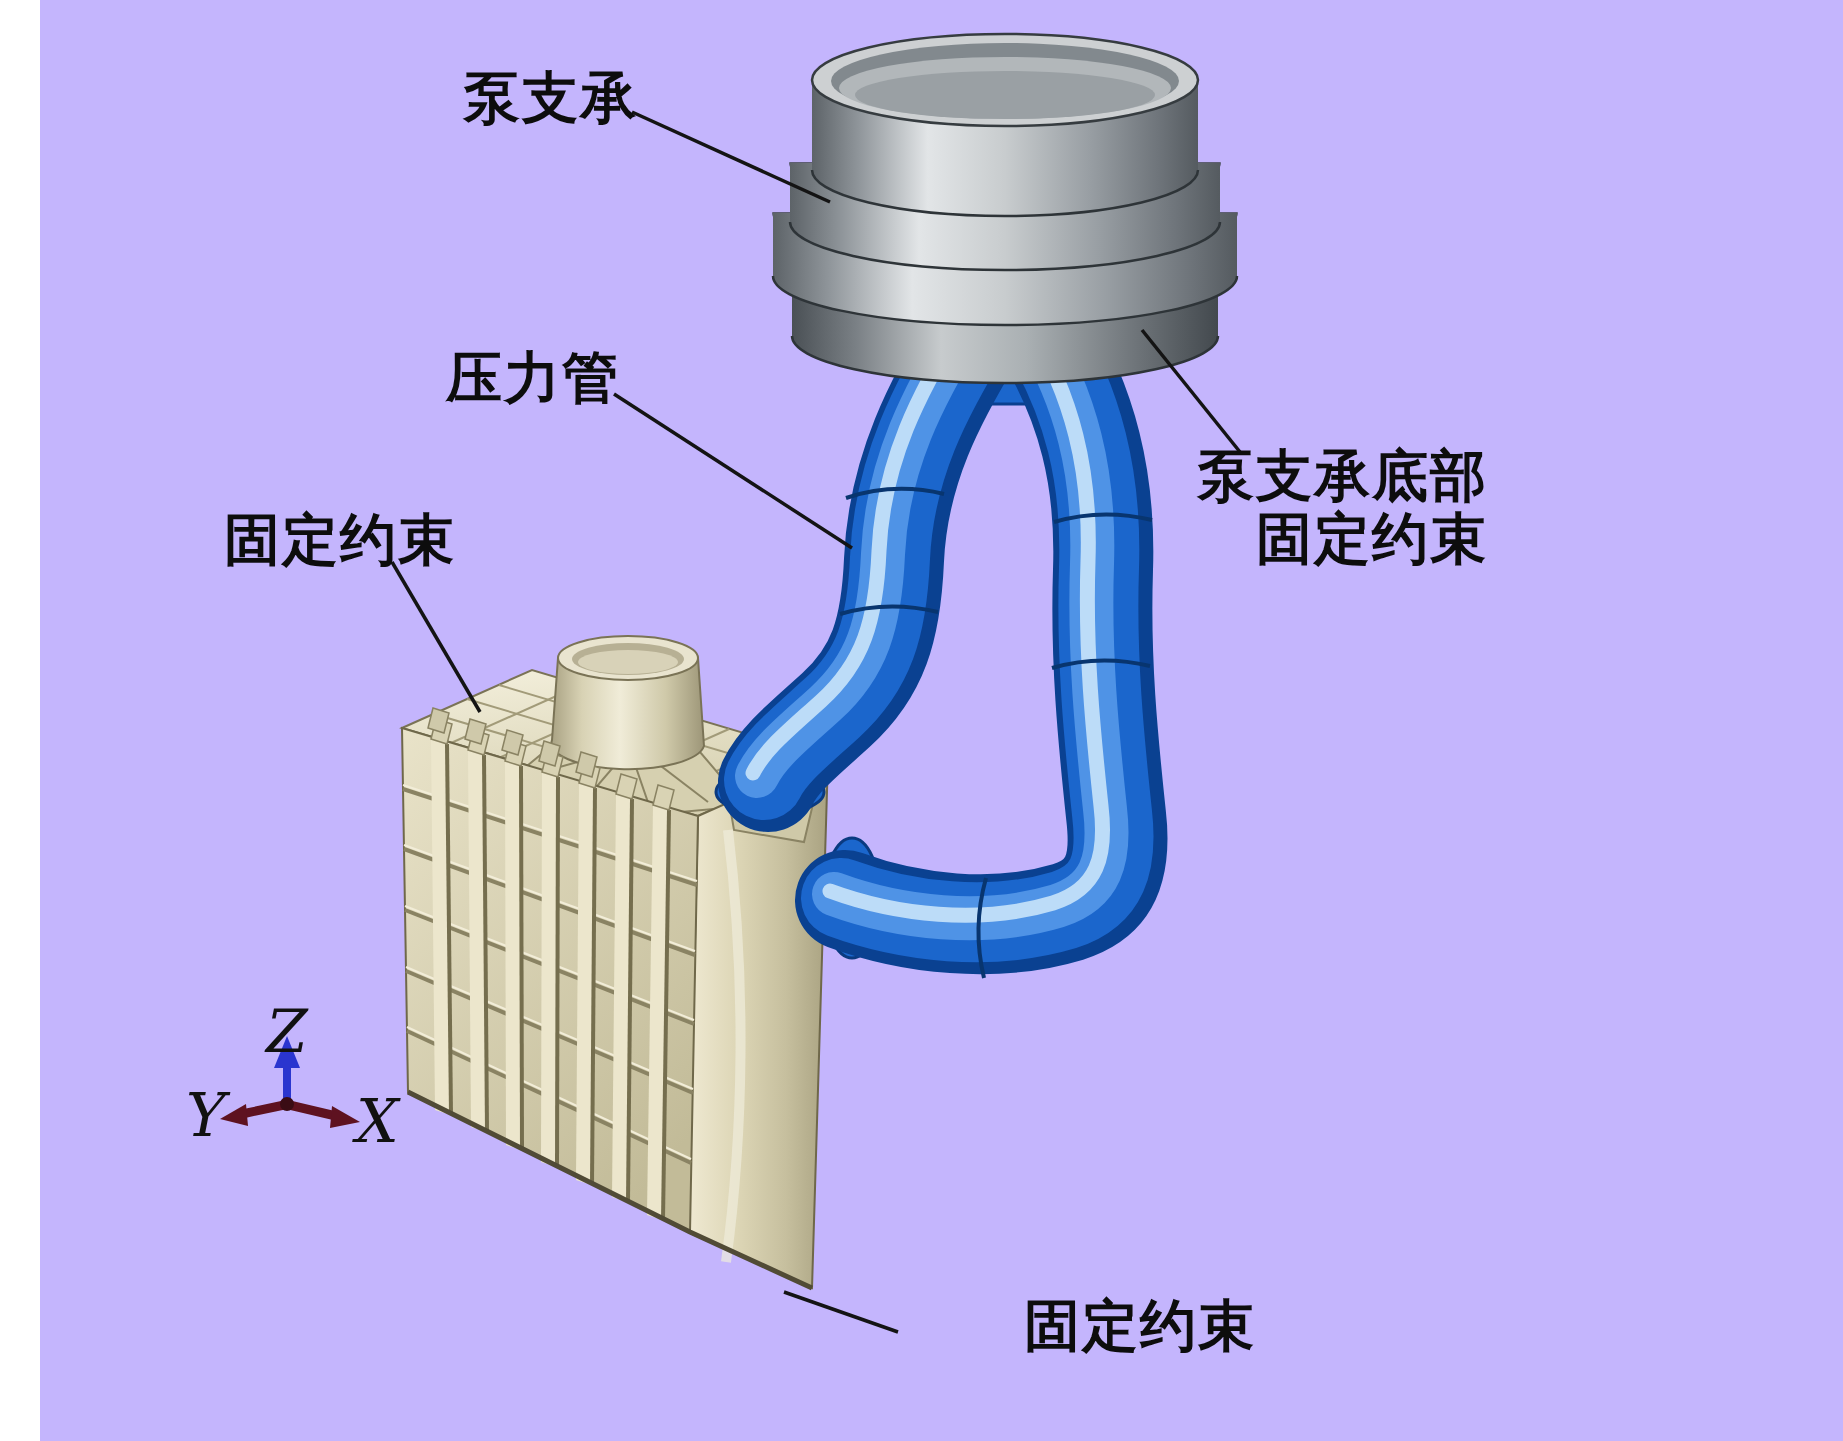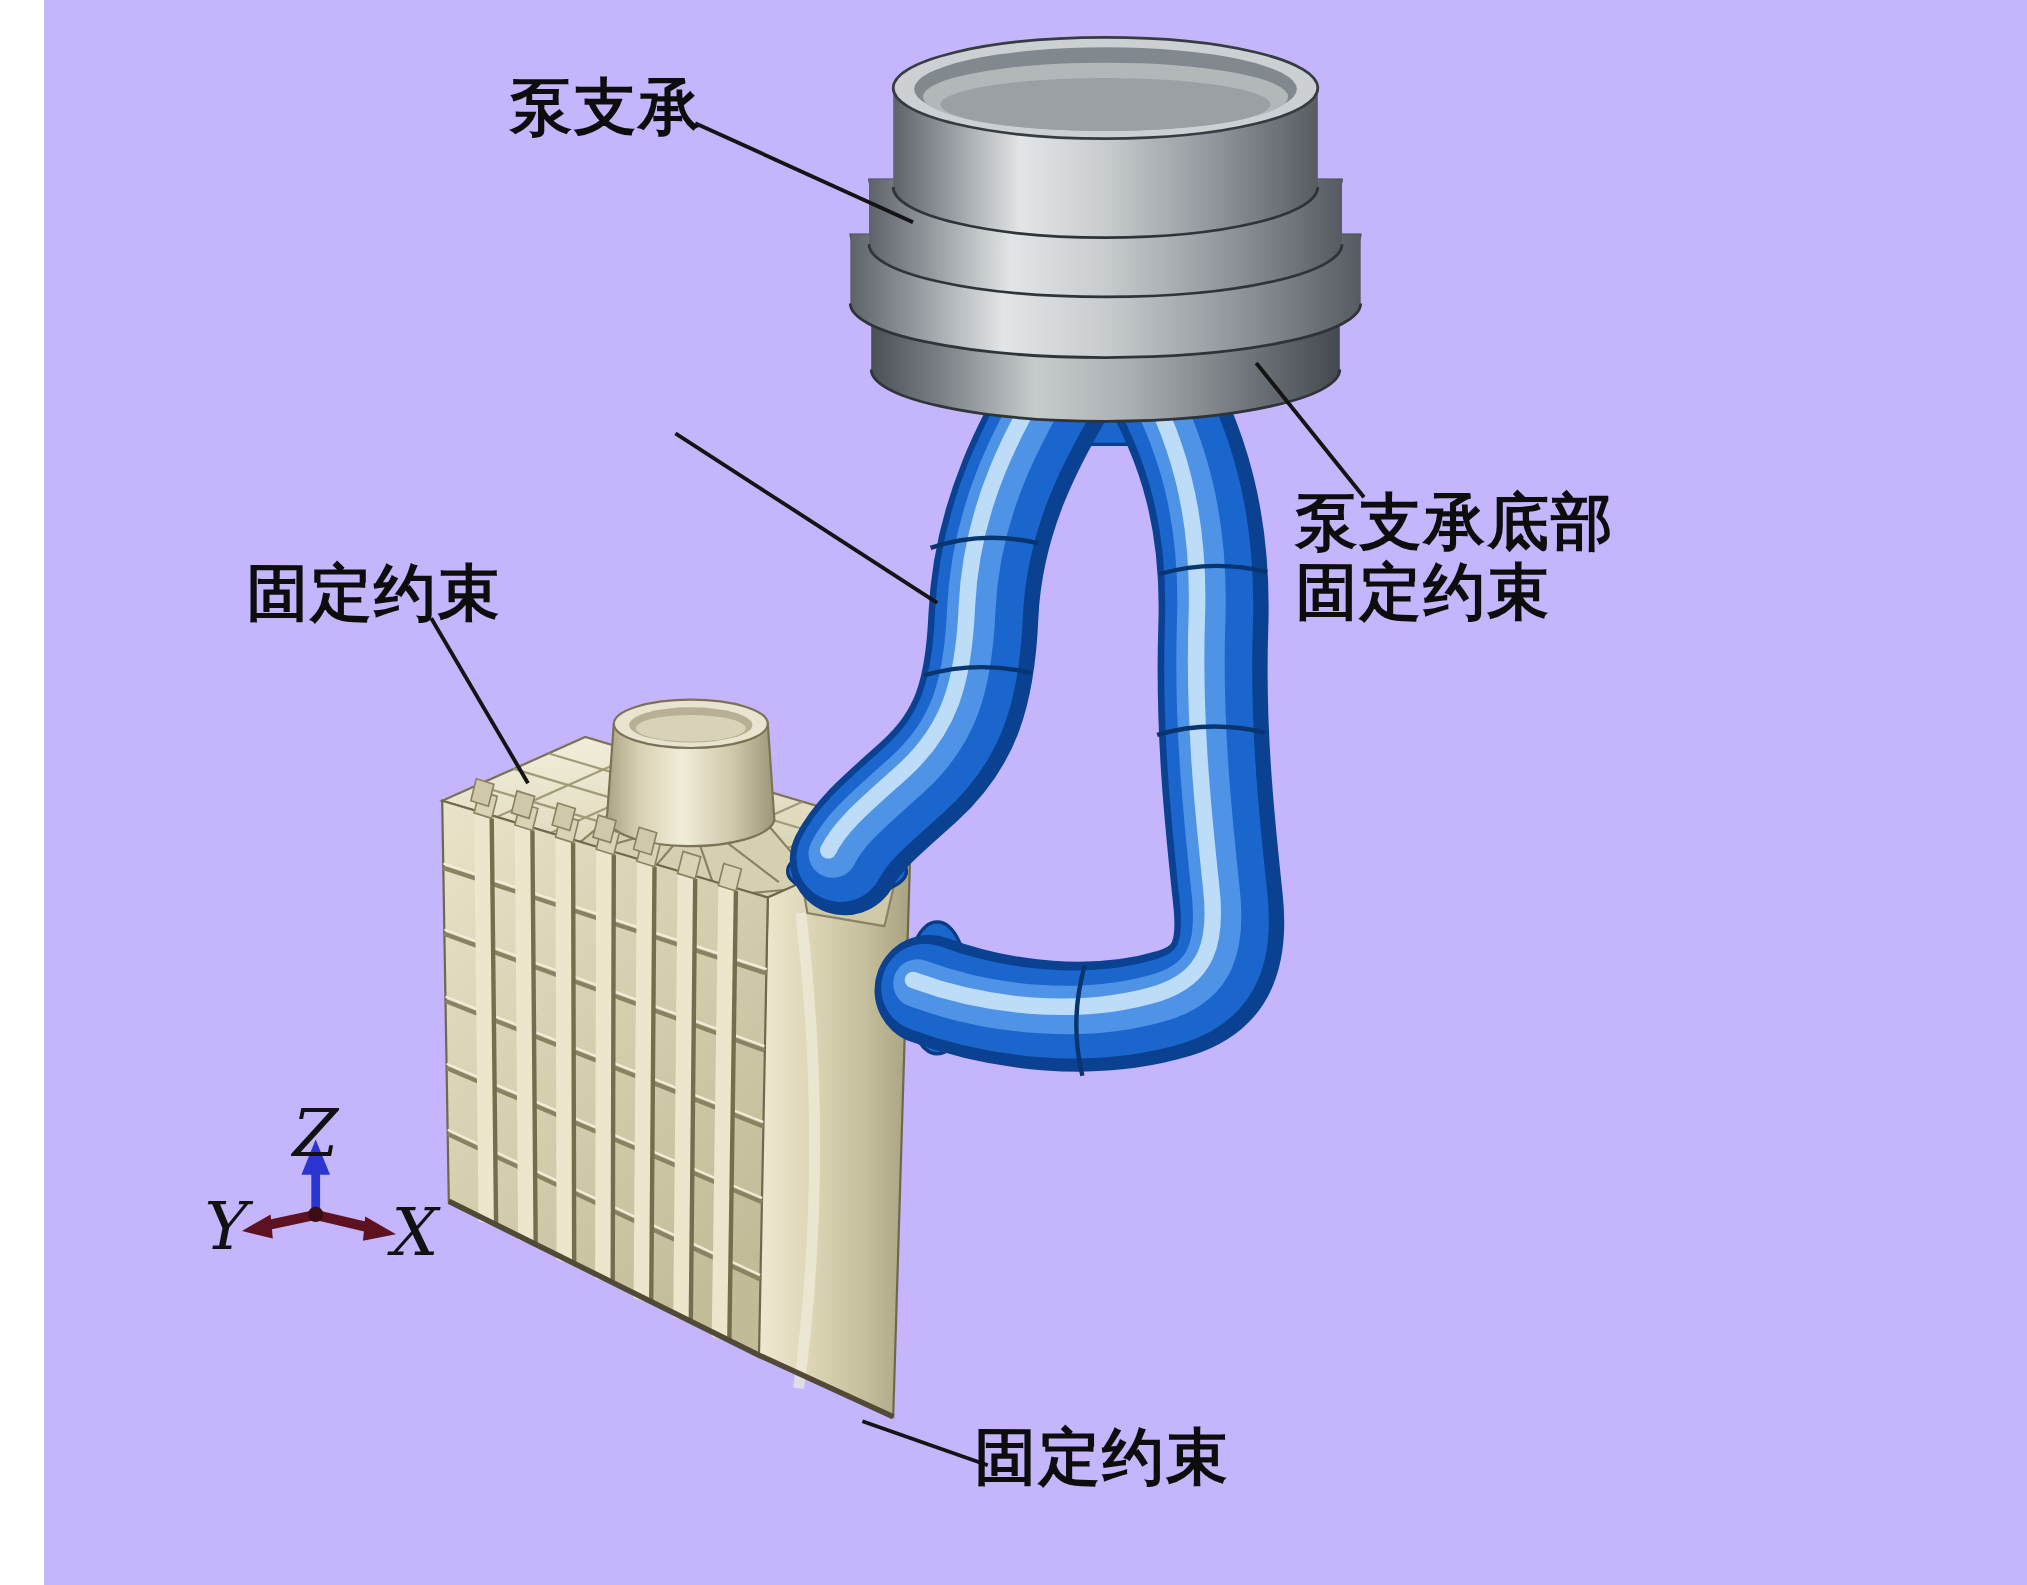--- a/index.html
+++ b/index.html
@@ -1,21 +1,21 @@
 <!DOCTYPE html>
 <html><head>
 <meta charset="utf-8">
 <style>
   html,body{margin:0;padding:0;background:#ffffff;}
   .figure{position:relative;width:1843px;height:1441px;background:#c4b5fd;overflow:hidden;
           font-family:"DejaVu Serif","Liberation Serif",serif;margin-left:40px;}
   .figure svg{position:absolute;left:0;top:0;}
   .cn-label{position:absolute;font-size:56px;font-weight:600;color:#0d0d0d;
             letter-spacing:2px;white-space:nowrap;line-height:1.12;}
-  .cn-label.center{text-align:left;}
+  .cn-label.center{text-align:right;}
   .axis-label{position:absolute;font-size:60px;font-style:italic;font-weight:500;color:#111;}
 </style>
 </head>
 <body>
 
 <div class="figure">
 
 <svg width="1843" height="1441" viewBox="0 0 1843 1441">
   <defs>
     <linearGradient id="gGray" x1="0" y1="0" x2="1" y2="0">
@@ -207,20 +207,21 @@
     <line x1="249" y1="1104" x2="202" y2="1114" stroke="#5e1220" stroke-width="9"></line>
     <polygon points="180,1119 206,1104 208,1126" fill="#5e1220"></polygon>
     <line x1="245" y1="1104" x2="296" y2="1116" stroke="#5e1220" stroke-width="9"></line>
     <polygon points="320,1122 292,1106 290,1128" fill="#5e1220"></polygon>
     <circle cx="247" cy="1104" r="7" fill="#3a0c14"></circle>
   </g>
 </svg>
 
   <div class="cn-label" style="left:424px;top:66px">泵支承</div>
 
+  <div class="cn-label" style="left:406px;top:346px">压力管</div>
 
   <div class="cn-label" style="left:184px;top:508px">固定约束</div>
 
   <div class="cn-label center" style="left:1138px;top:444px;width:310px">
     <div>泵支承底部</div>
     <div>固定约束</div>
   </div>
 
   <div class="cn-label center" style="left:846px;top:1294px;width:370px">
     <div>固定约束</div>

